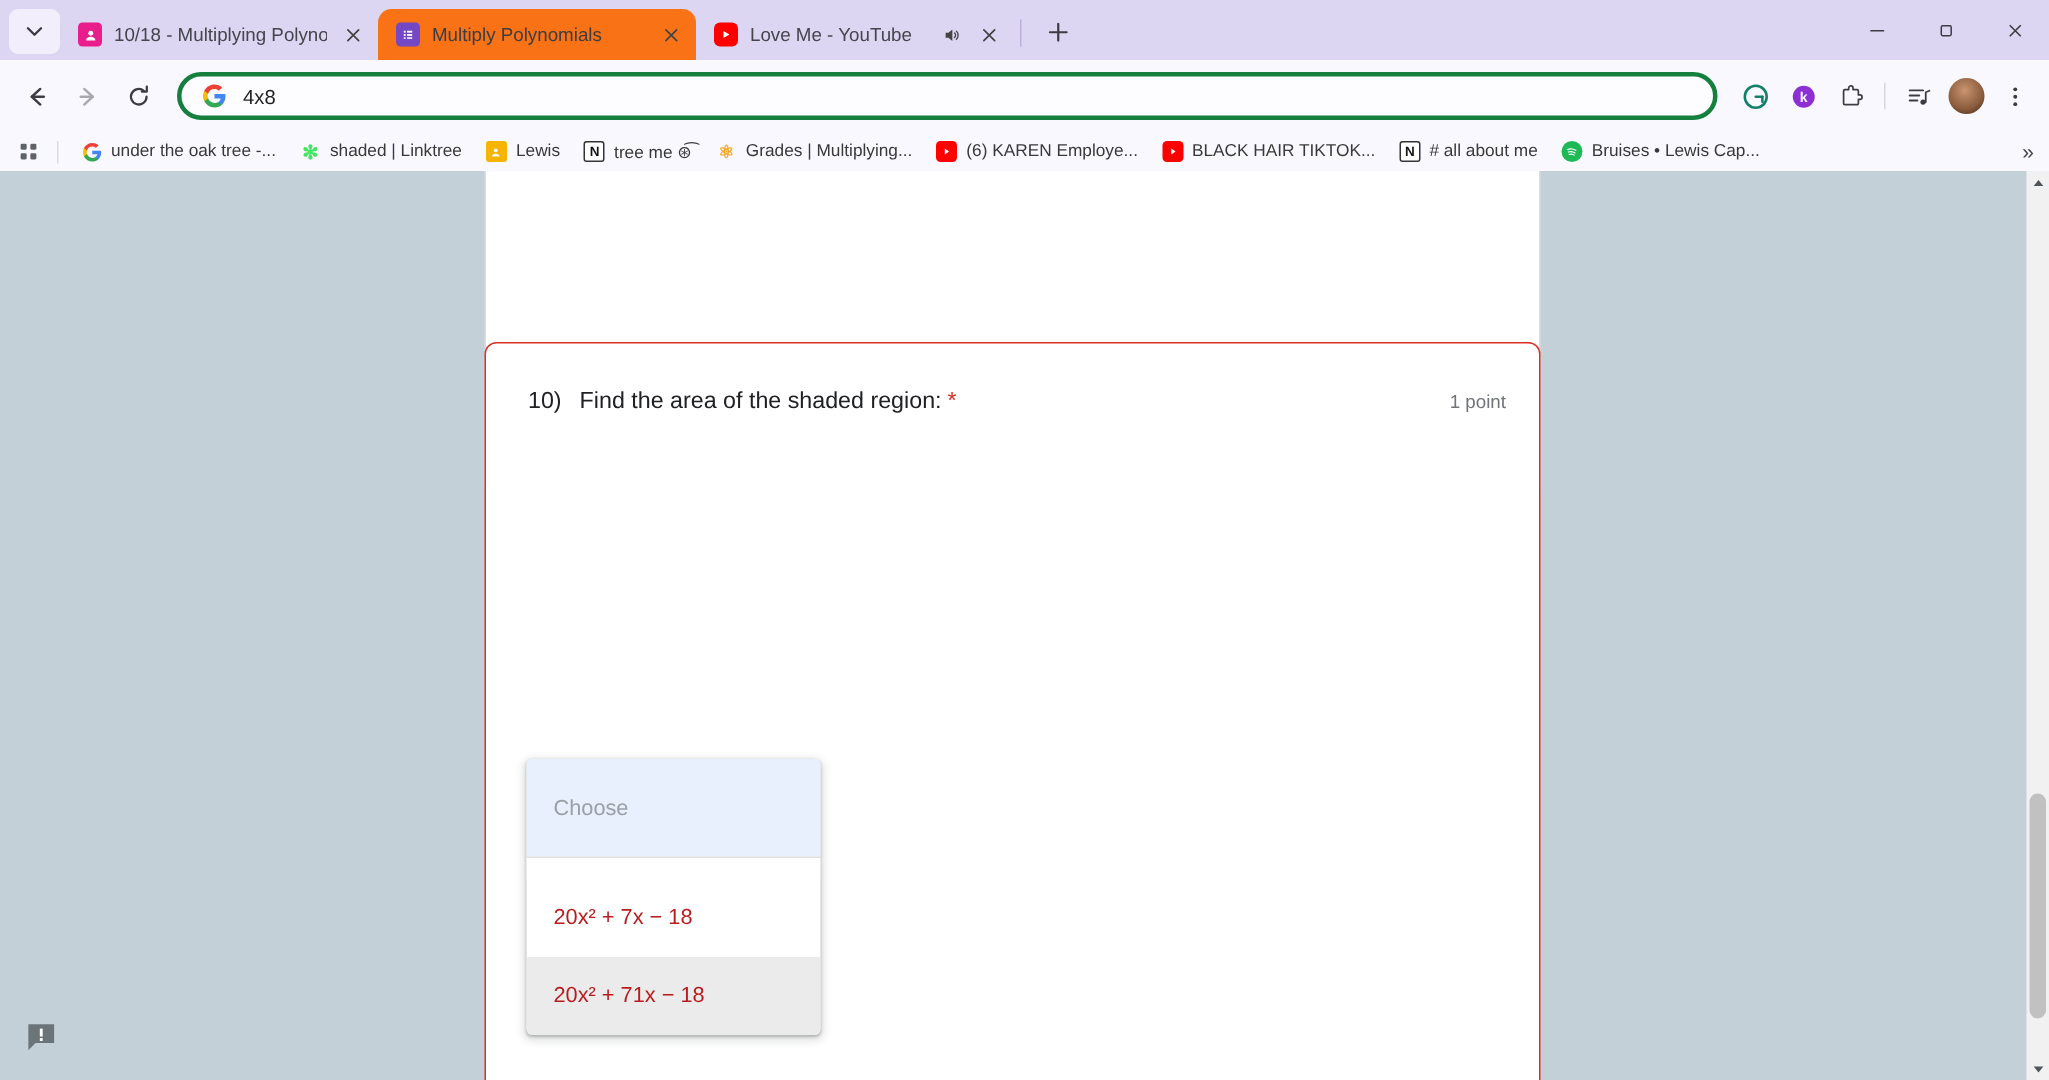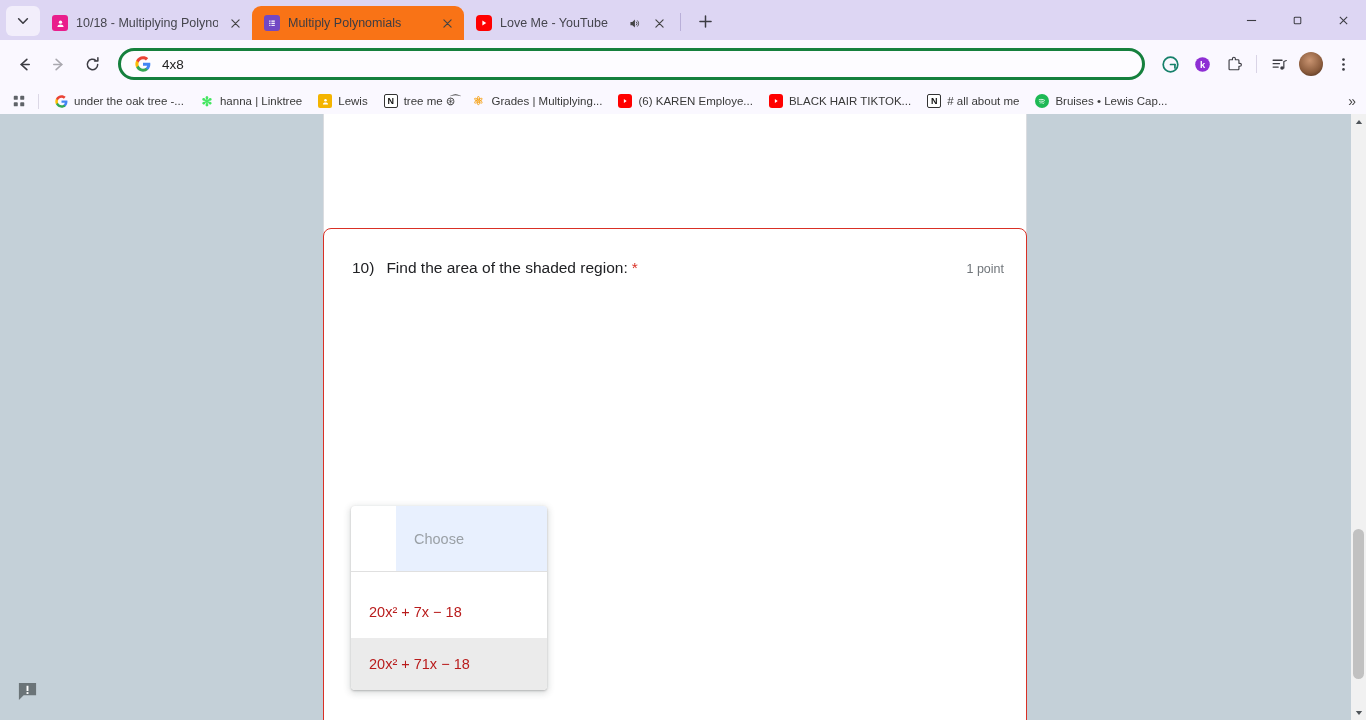--- a/index.html
+++ b/index.html
@@ -242,21 +242,21 @@
   .menu-item {
     height: 52px;
     display: flex;
     align-items: center;
     padding: 0 18px;
     font-size: 14.5px;
     color: #b91c1c;
     cursor: pointer;
     white-space: nowrap;
   }
-  .menu-item.placeholder { color: #9aa0a6; background: #e8f0fe; height: 65px; margin-left: 45px; }
+  .menu-item.placeholder { color: #9aa0a6; background: #e8f0fe; height: 65px; }
   .menu-item.hovered { background: #ebebeb; }
   .menu-sep { height: 1px; background: #e0e0e0; margin: 0; }
   .menu-gap { height: 14px; background: #fff; }
 
   
   .dog { position: absolute; left: 1232px; top: 592px; width: 96px; height: 100px; }
 
   
   .feedback {
     position: absolute;
@@ -474,21 +474,21 @@
           <path fill="#34A853" d="M12 23.5c3.1 0 5.7-1 7.6-2.8l-3.7-2.8c-1 .7-2.3 1.1-3.9 1.1-3 0-5.5-2-6.4-4.7H1.8v3C3.7 21 7.6 23.5 12 23.5z"></path>
           <path fill="#FBBC05" d="M5.6 14.3c-.2-.7-.4-1.5-.4-2.3s.1-1.6.4-2.3v-3H1.8C1 8.3.5 10.1.5 12s.5 3.7 1.3 5.3l3.8-3z"></path>
           <path fill="#EA4335" d="M12 5c1.7 0 3.2.6 4.4 1.7l3.3-3.3C17.7 1.5 15.1.5 12 .5 7.6.5 3.7 3 1.8 6.7l3.8 3C6.5 7 9 5 12 5z"></path>
         </svg>
       </span>
       <span>under the oak tree -...</span>
     </div>
 
     <div class="bm">
       <span class="bmfav" style="background:transparent;color:#43e660;font-size:13px;">✻</span>
-      <span>hanna | Linktree</span>
+      <span>shaded | Linktree</span>
     </div>
 
     <div class="bm">
       <span class="bmfav" style="background:#f4b400;">
         <svg viewBox="0 0 14 14" width="9" height="9">
             <circle cx="7" cy="5" r="2" fill="#fff"></circle>
             <path d="M3 11.5c0-2 1.8-3 4-3s4 1 4 3z" fill="#fff"></path>
           </svg>
       </span>
       <span>Lewis</span>

